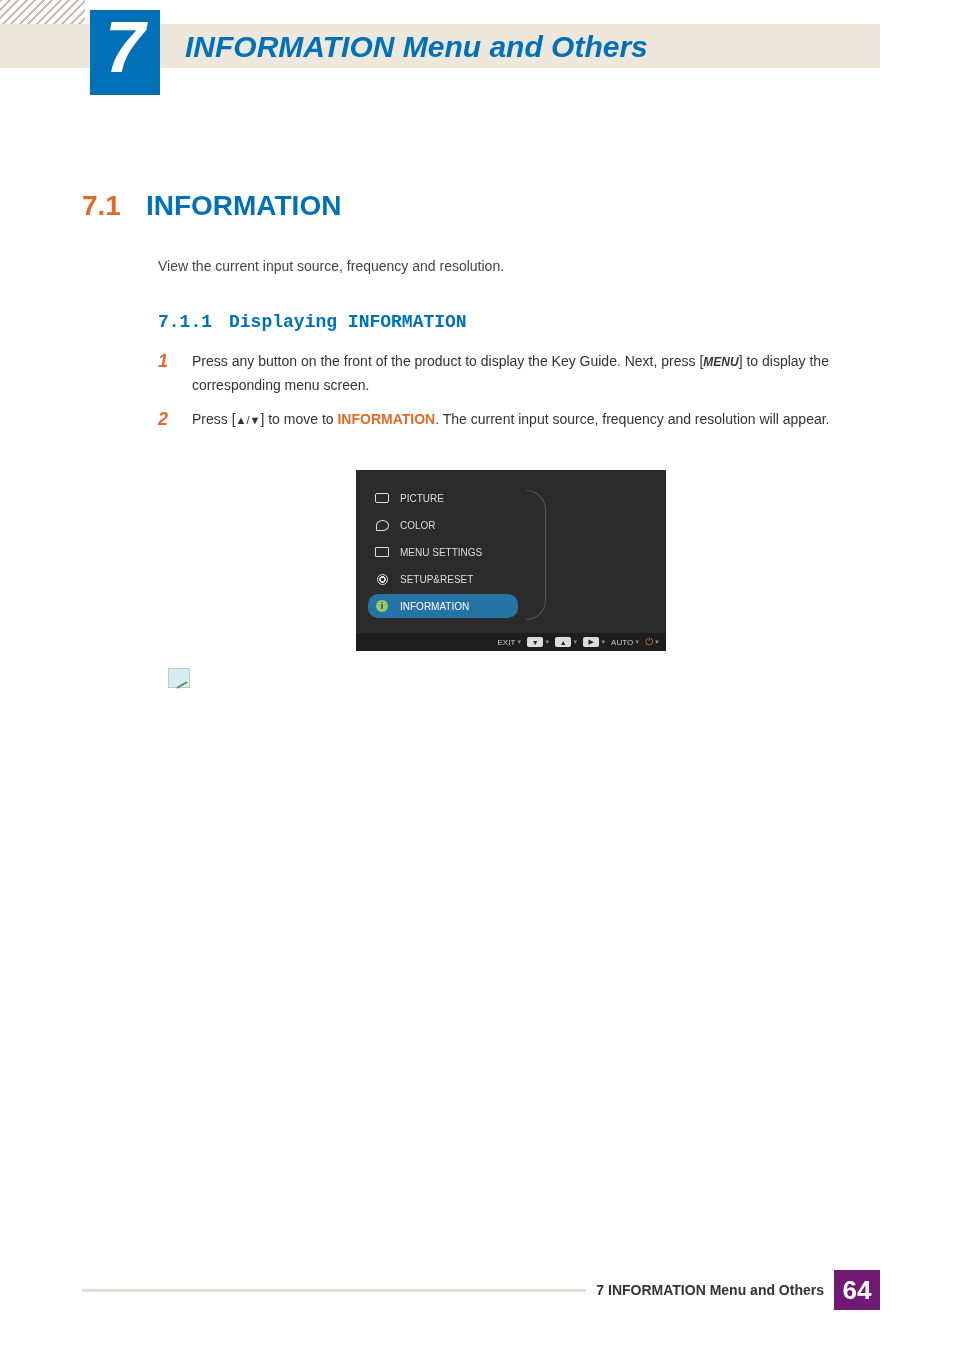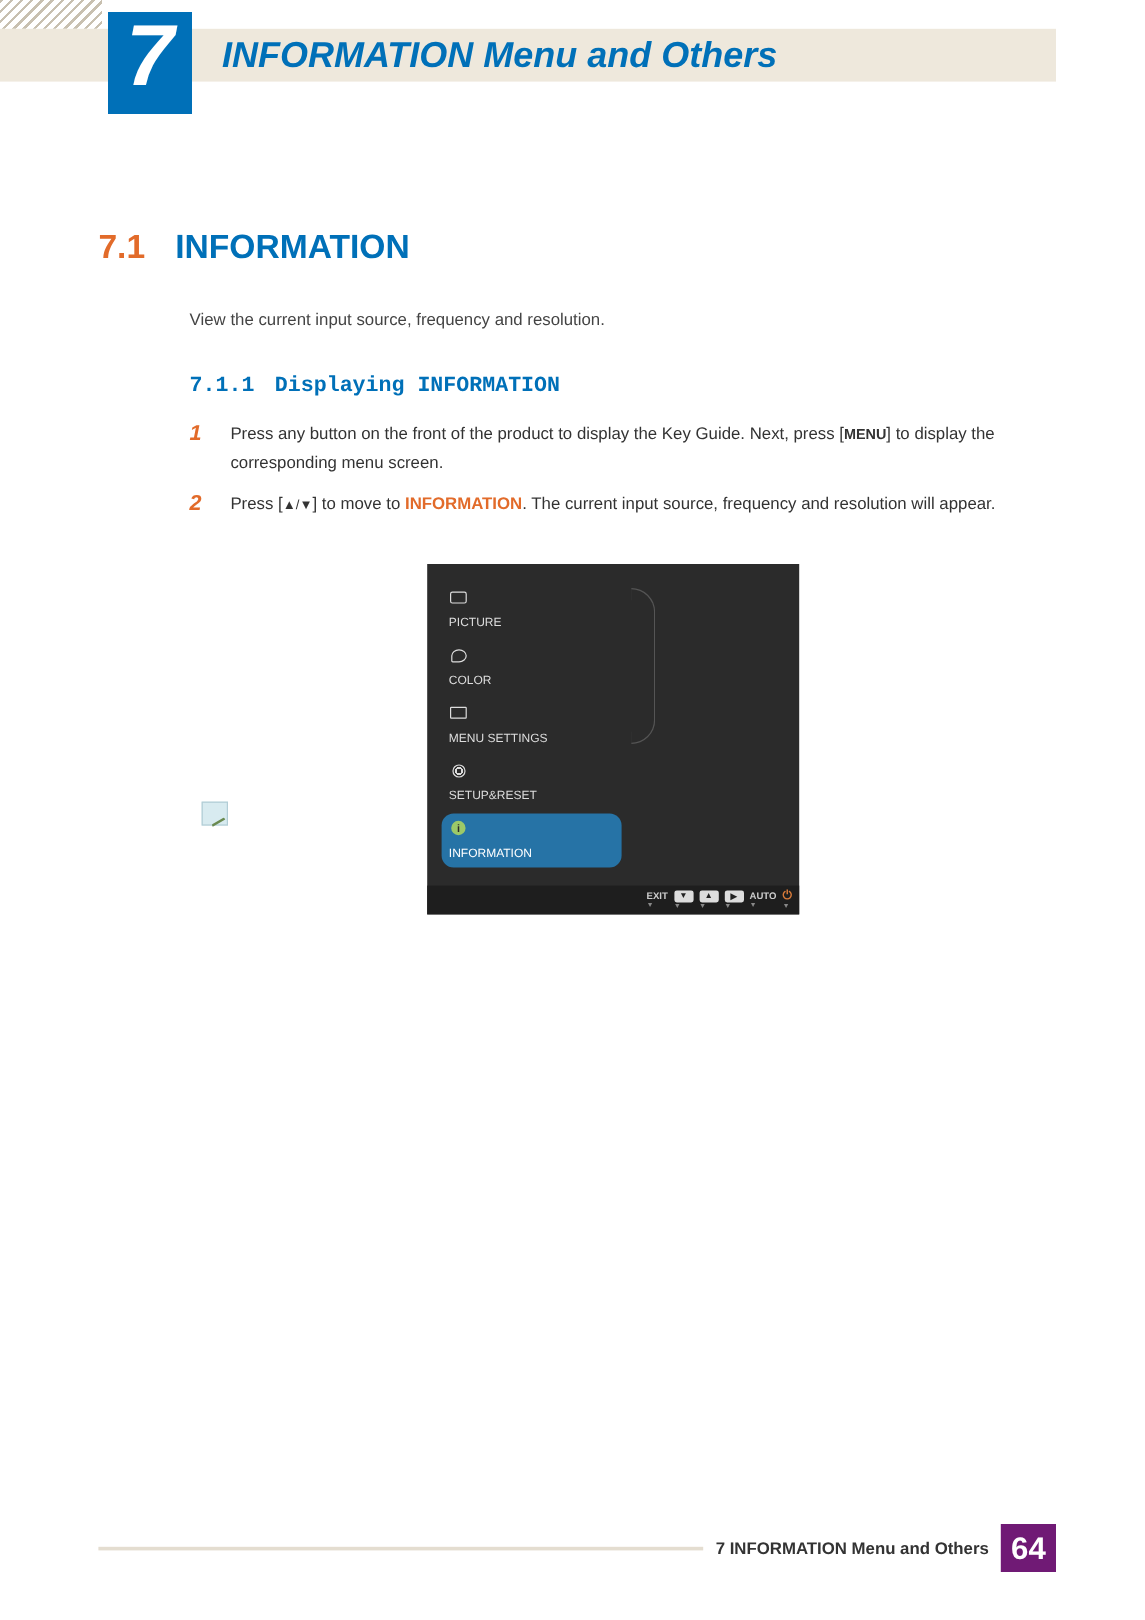--- a/index.html
+++ b/index.html
@@ -115,20 +115,21 @@
       font-size: 18px;
       font-weight: bold;
       min-width: 16px;
       line-height: 1.3;
     }
     .step-body { flex: 1; }
     .menu-key {
       font-family: Arial, sans-serif;
       font-weight: bold;
       font-size: 12px;
+      font-style: italic;
     }
     .arrow-glyph { font-size: 11px; }
     .info-highlight {
       color: #e26b2a;
       font-weight: bold;
     }
     
     .osd {
       position: absolute;
       top: 470px;
@@ -140,26 +141,25 @@
       font-family: Arial, sans-serif;
     }
     .osd-body {
       display: flex;
       padding: 16px 8px 12px 12px;
       position: relative;
     }
     .osd-menu { width: 150px; }
     .osd-item {
       display: flex;
-      align-items: flex-start;
+      align-items: center;
       gap: 10px;
       padding: 6px 6px;
       border-radius: 10px;
       margin-bottom: 3px;
-      flex-direction: column;
     }
     .osd-item.selected {
       background: #2673a6;
       color: #fff;
     }
     .osd-icon {
       width: 16px;
       height: 12px;
       display: flex;
       align-items: center;
@@ -222,24 +222,23 @@
       background: #1e1e1e;
       display: flex;
       justify-content: flex-end;
       align-items: center;
       padding: 3px 6px;
       gap: 5px;
       font-size: 8px;
     }
     .osd-btn {
       display: flex;
-      flex-direction: column;
+      align-items: center;
       gap: 1px;
       color: #ccc;
-      font-weight: bold;
     }
     .osd-btn-box {
       background: #ddd;
       color: #222;
       border-radius: 2px;
       width: 16px;
       height: 10px;
       display: flex;
       align-items: center;
       justify-content: center;

